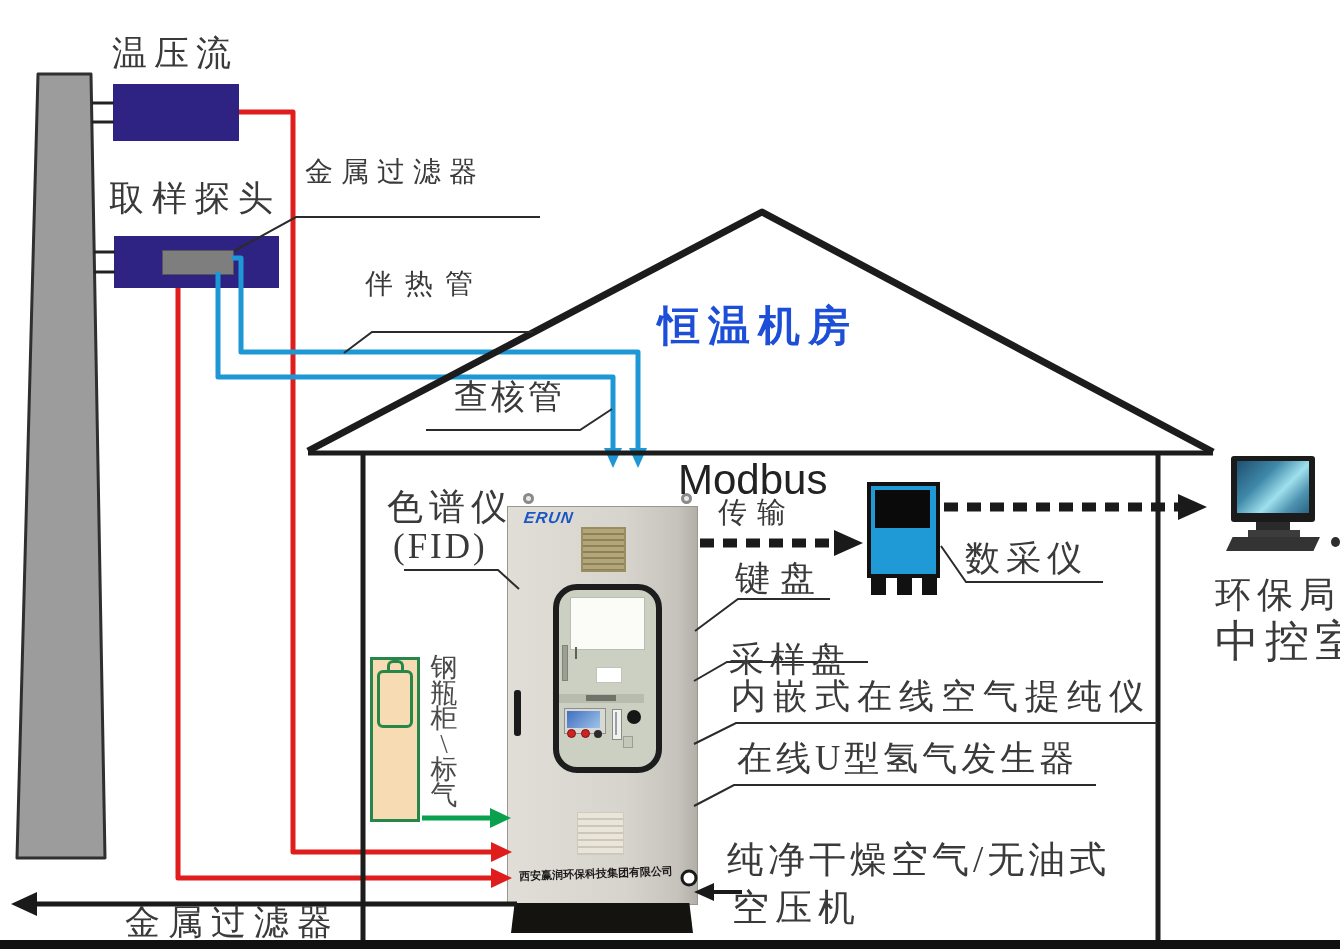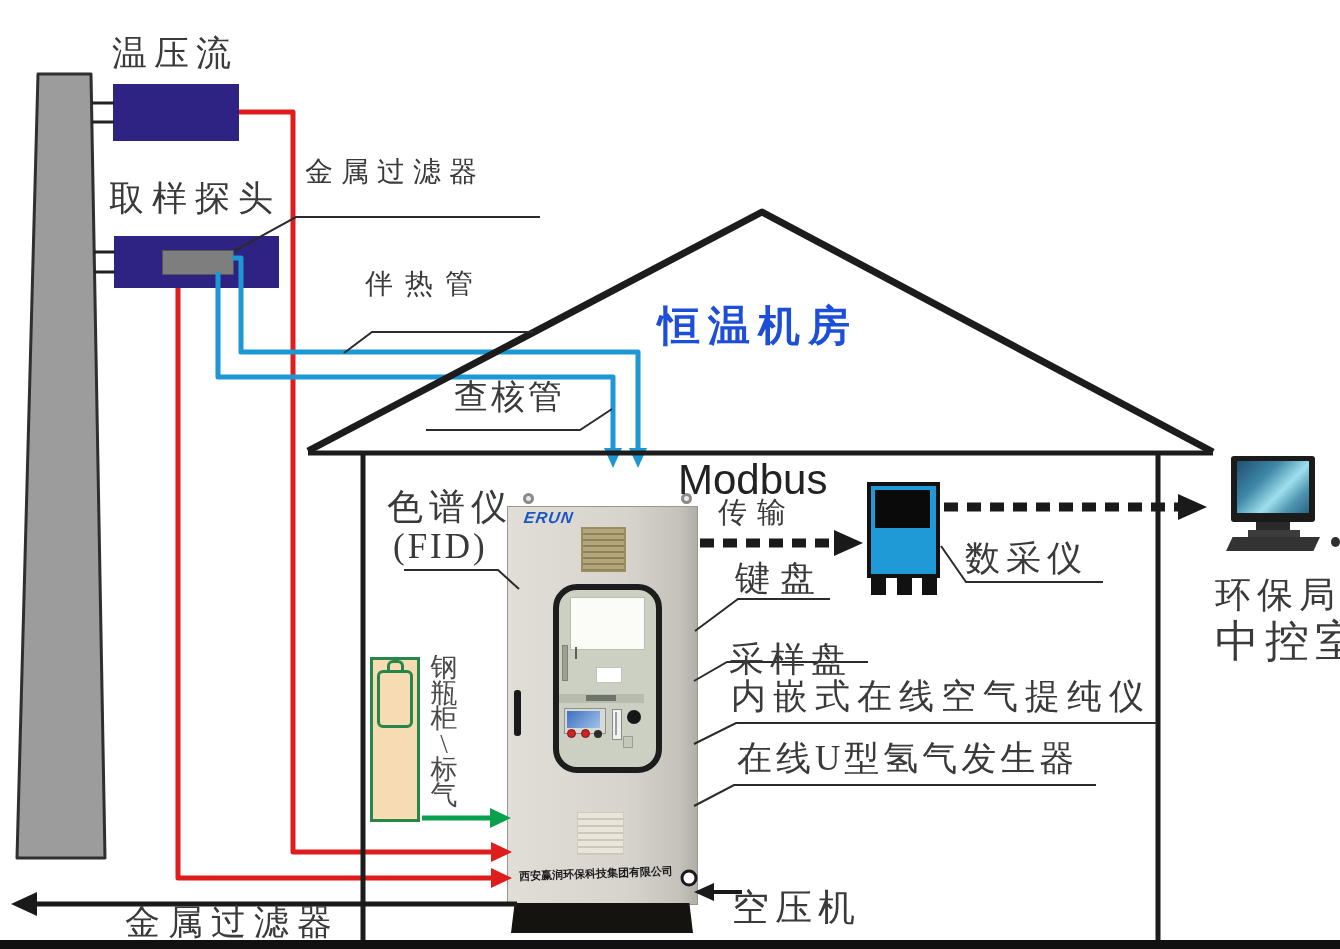--- a/index.html
+++ b/index.html
@@ -231,20 +231,21 @@
   <div class="lbl sans" id="lbl-room">恒温机房</div>
   <div class="lbl sans" id="lbl-modbus">Modbus</div>
   <div class="lbl" id="lbl-trans">传输</div>
   <div class="lbl" id="lbl-keyboard">键盘</div>
   <div class="lbl" id="lbl-splate">采样盘</div>
   <div class="lbl" id="lbl-daq">数采仪</div>
   <div class="lbl" id="lbl-h2">在线U型氢气发生器</div>
   <div class="lbl" id="lbl-purifier">内嵌式在线空气提纯仪</div>
   <div class="lbl" id="lbl-chrom">色谱仪</div>
   <div class="lbl" id="lbl-fid">(FID)</div>
+  <div class="lbl" id="lbl-dryair">纯净干燥空气/无油式</div>
   <div class="lbl" id="lbl-compressor">空压机</div>
   <div class="lbl" id="lbl-exhaust">金属过滤器</div>
   <div class="lbl" id="lbl-epa1">环保局</div>
   <div class="lbl" id="lbl-epa2">中控室</div>
 
   <div class="lbl" id="lbl-cyl">
     <span>钢</span>
     <span>瓶</span>
     <span>柜</span>
     <span>\</span>

